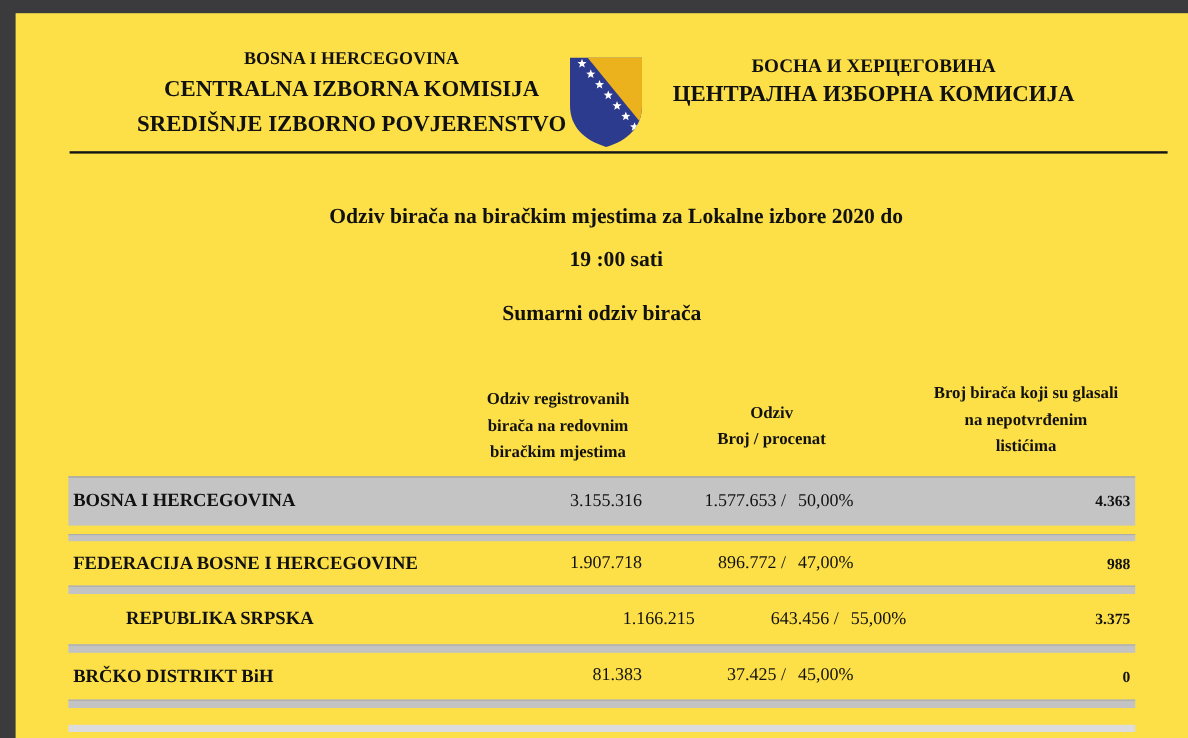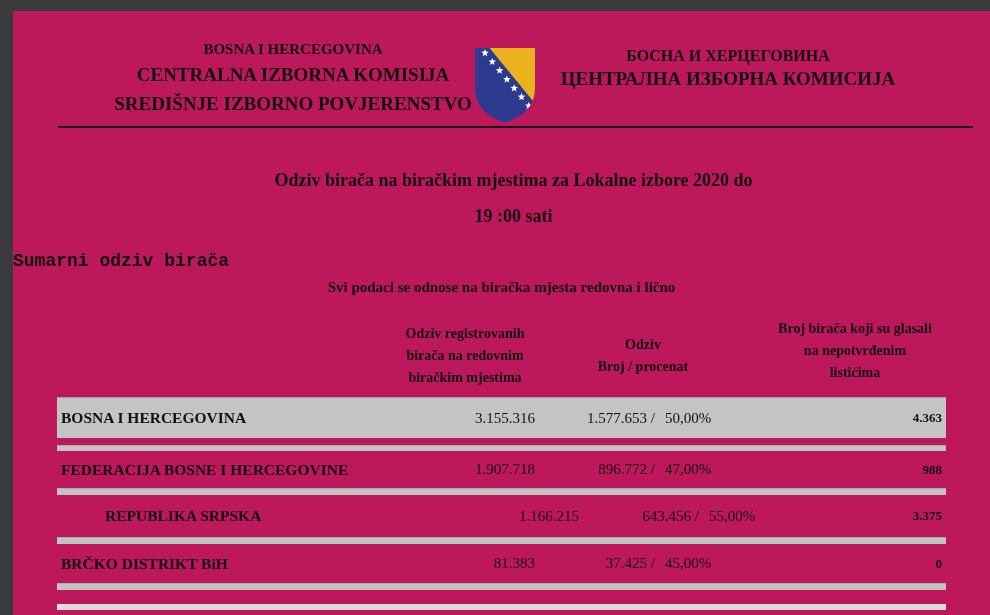--- a/index.html
+++ b/index.html
@@ -4,39 +4,39 @@
 <style>
   html,body{margin:0;padding:0;}
   body{
     width:990px;height:615px;overflow:hidden;
     font-family:"Liberation Serif","DejaVu Serif",serif;
     color:#111;background:#3b3b3e;
   }
   .frame{position:relative;width:990px;height:615px;}
   .frame-top{position:absolute;left:0;top:0;width:990px;height:11px;background:#3b3b3e;}
   .frame-left{position:absolute;left:0;top:0;width:13px;height:615px;background:#3b3b3e;}
-  .doc{position:absolute;left:13px;top:11px;width:977px;height:604px;background:#be185d;}
+  .doc{position:absolute;left:13px;top:11px;width:977px;height:604px;background:#fde047;}
 
   
   .hdr-left{position:absolute;left:70px;top:27px;width:420px;text-align:center;font-weight:bold;}
   .h-l1{font-size:15px;line-height:22px;}
   .h-l2{font-size:19px;line-height:29px;}
   .h-l3{font-size:19px;line-height:30px;}
   .emblem{position:absolute;left:460px;top:35px;width:64px;height:78px;}
   .emblem svg{display:block;width:64px;height:78px;}
   .hdr-right{position:absolute;left:540px;top:27px;width:350px;text-align:center;font-weight:bold;}
   .h-r1{font-size:16px;line-height:22px;margin-top:7px;}
   .h-r2{font-size:19px;line-height:24px;}
   .rule{position:absolute;left:45px;top:115px;width:915px;height:2px;background:#141414;}
 
   
   .title{position:absolute;left:0;width:977px;text-align:center;font-weight:bold;font-size:18px;margin-left:12px;}
   .title.t1{top:159px;}
   .title.t2{top:195px;}
-  .sec{position:absolute;left:0;top:240px;width:977px;text-align:left;font-weight:bold;font-size:18px;font-family:Liberation Mono, monospace;}
+  .sec{position:absolute;left:0;top:240px;width:977px;text-align:center;font-weight:bold;font-size:18px;}
   .note{position:absolute;left:0;top:268px;width:977px;text-align:center;font-weight:bold;font-size:15px;}
 
   
   .colh{position:absolute;text-align:center;font-weight:bold;font-size:14px;line-height:22px;}
   .colh.c1{left:352px;top:312px;width:200px;}
   .colh.c2{left:540px;top:323px;width:180px;}
   .colh.c3{left:722px;top:307px;width:240px;}
 
   
   .tbl{position:absolute;left:44px;top:386px;width:889px;}
@@ -98,21 +98,20 @@
     <div class="hdr-right">
       <div class="h-r1">БОСНА И ХЕРЦЕГОВИНА</div>
       <div class="h-r2">ЦЕНТРАЛНА ИЗБОРНА КОМИСИЈА</div>
     </div>
 
     <div class="rule"></div>
 
     <div class="title t1">Odziv birača na biračkim mjestima za Lokalne izbore 2020 do</div>
     <div class="title t2">19 :00 sati</div>
     <div class="sec">Sumarni odziv birača</div>
-    <div class="note">Svi podaci se odnose na biračka mjesta redovna i lično</div>
 
     <div class="colh c1">
       <div>Odziv registrovanih</div>
       <div>birača na redovnim</div>
       <div>biračkim mjestima</div>
     </div>
     <div class="colh c2">
       <div>Odziv</div>
       <div>Broj / procenat</div>
     </div>

